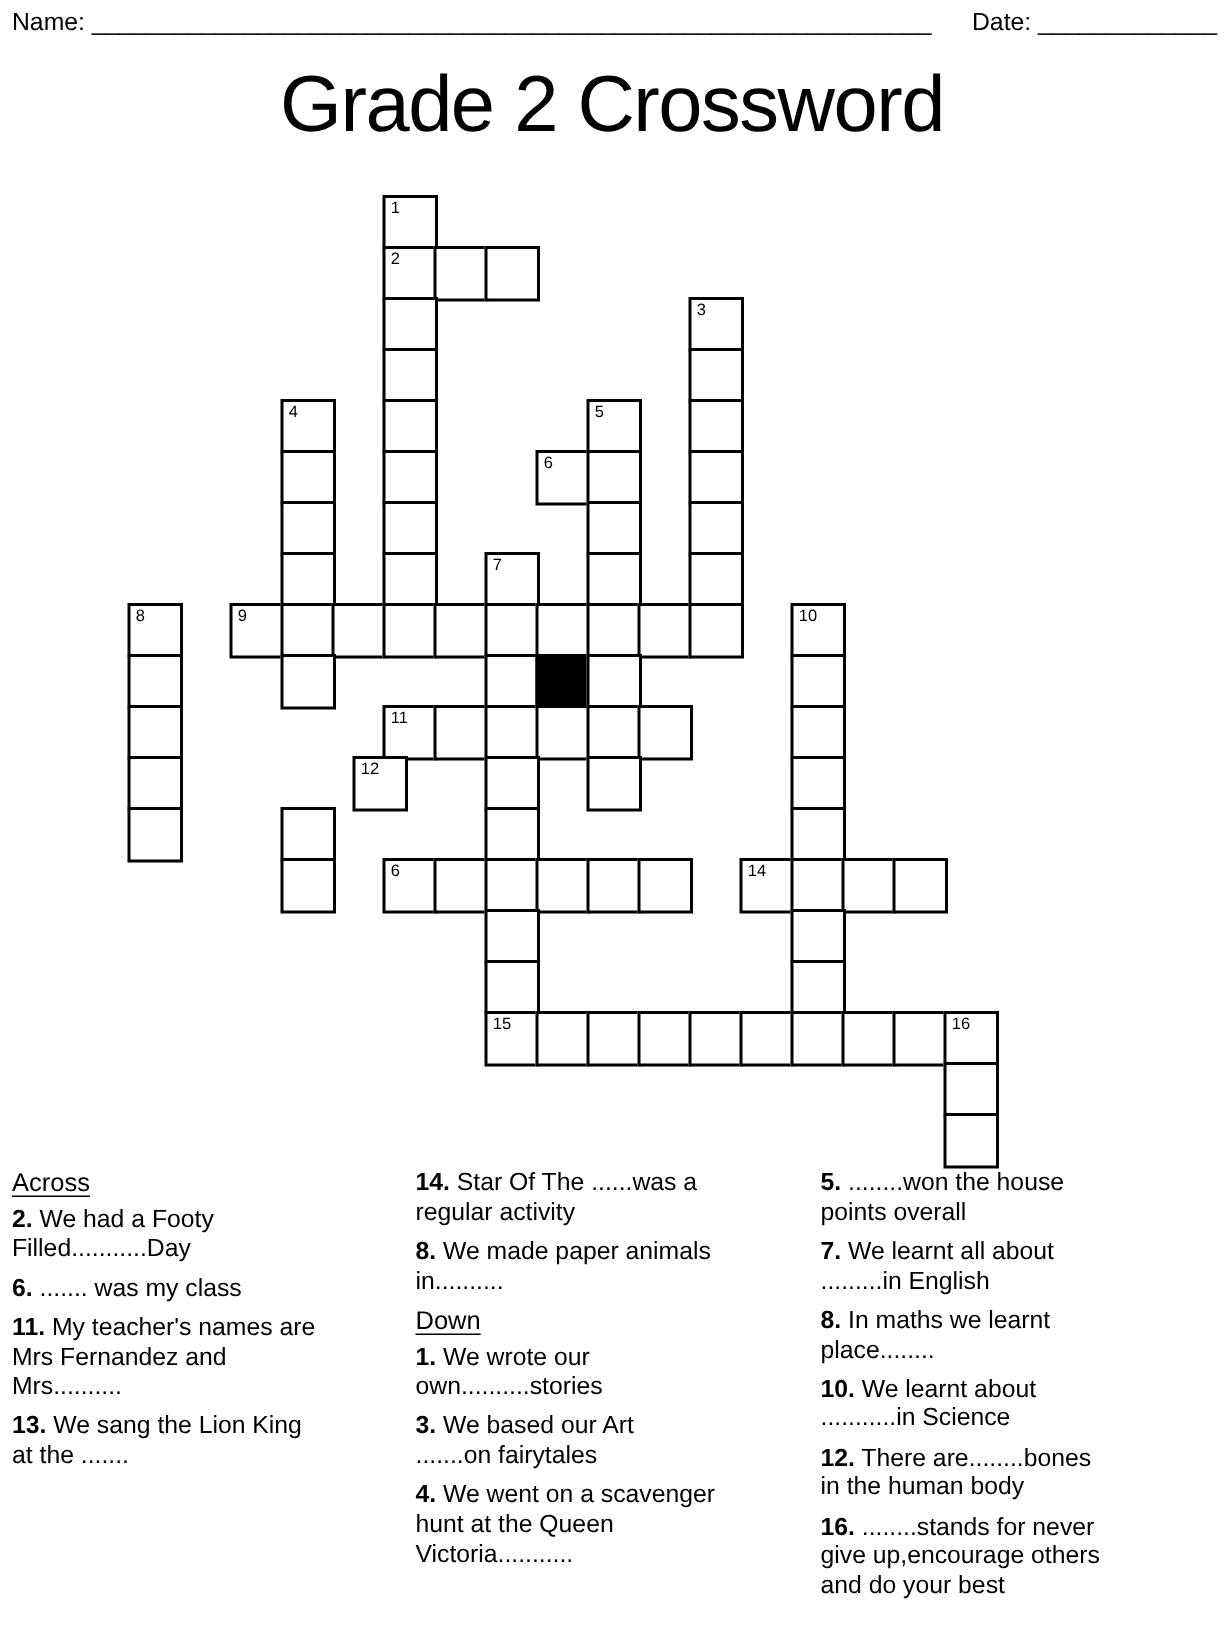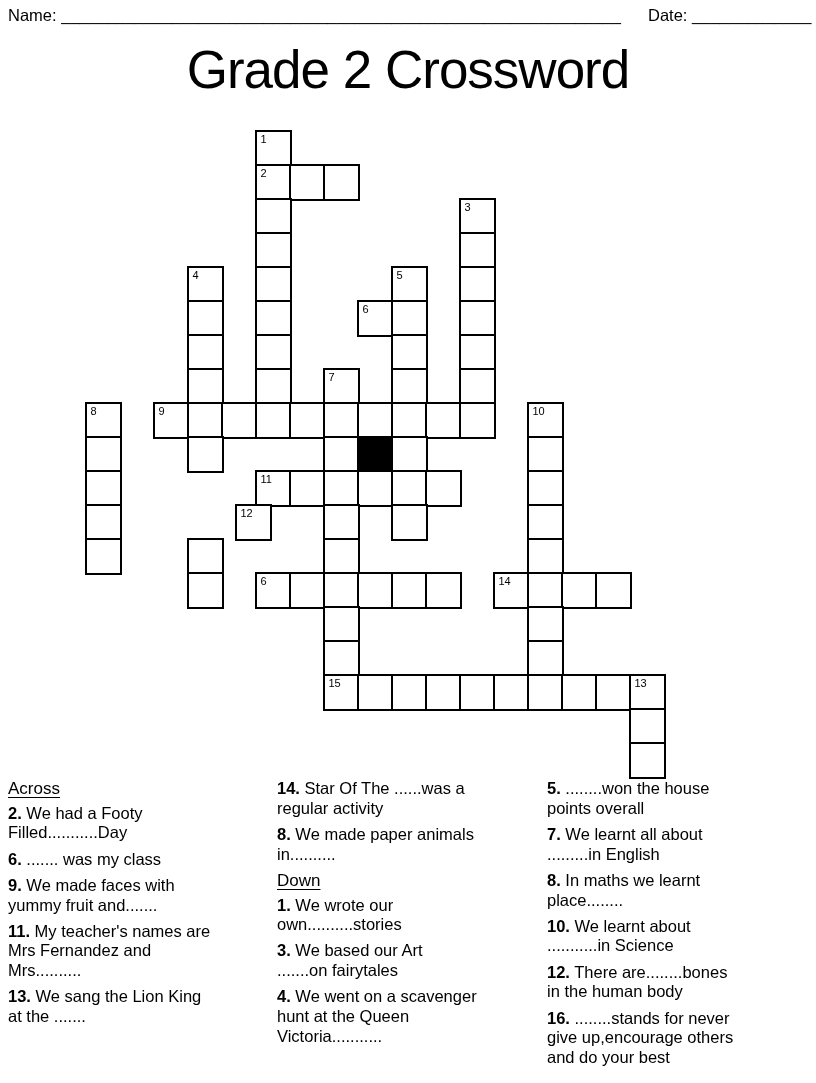--- a/index.html
+++ b/index.html
@@ -158,33 +158,31 @@
     </div>
     <div class="cell" style="left: 272px; top: 544px;"></div>
     <div class="cell" style="left: 306px; top: 544px;"></div>
     <div class="cell" style="left: 340px; top: 544px;"></div>
     <div class="cell" style="left: 374px; top: 544px;"></div>
     <div class="cell" style="left: 408px; top: 544px;"></div>
     <div class="cell" style="left: 442px; top: 544px;"></div>
     <div class="cell" style="left: 476px; top: 544px;"></div>
     <div class="cell" style="left: 510px; top: 544px;"></div>
     <div class="cell" style="left: 544px; top: 544px;">
-      <span class="cellnum">13</span>
+      <span class="cellnum">16</span>
     </div>
     <div class="cell" style="left: 544px; top: 578px;"></div>
     <div class="cell" style="left: 544px; top: 612px;"></div>
   </div>
 
 <div class="clues-col" id="cluecol0">
     <div class="clue-heading">Across</div>
     <p class="clue"><b>2.</b> We had a Footy
 Filled...........Day</p>
     <p class="clue"><b>6.</b> ....... was my class</p>
-    <p class="clue"><b>9.</b> We made faces with
-yummy fruit and.......</p>
     <p class="clue"><b>11.</b> My teacher's names are
 Mrs Fernandez and
 Mrs..........</p>
     <p class="clue"><b>13.</b> We sang the Lion King
 at the .......</p>
   </div>
 <div class="clues-col" id="cluecol1">
     <p class="clue"><b>14.</b> Star Of The ......was a
 regular activity</p>
     <p class="clue"><b>8.</b> We made paper animals

